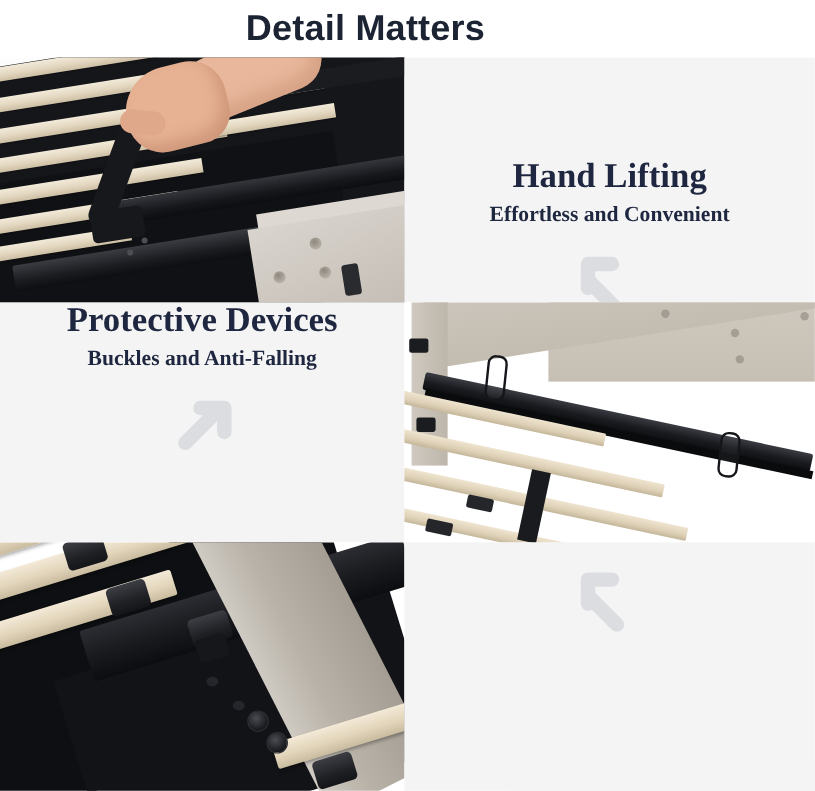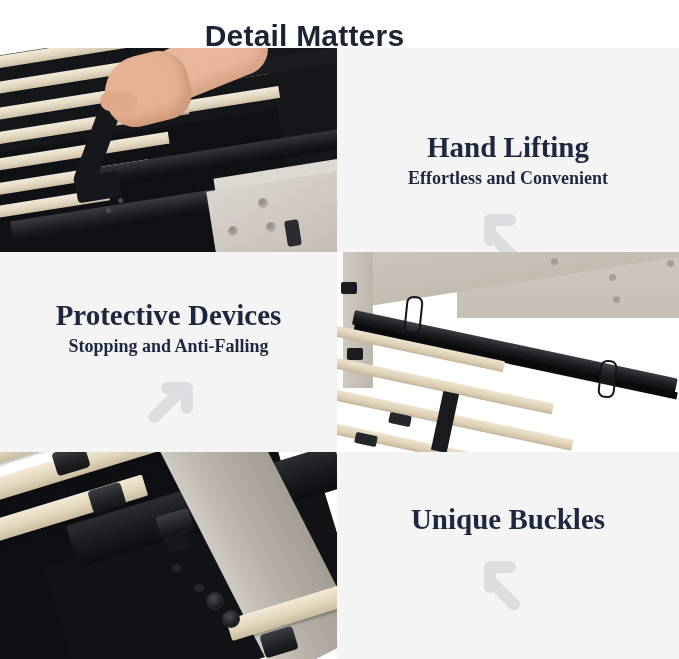--- a/index.html
+++ b/index.html
@@ -18,21 +18,21 @@
     position: relative;
     width: 679px;
     height: 659px;
     background: #ffffff;
   }
 
   
   .title-bar {
     position: absolute;
     left: 0;
-    top: 12px;
+    top: 0;
     width: 609px;
     height: 48px;
     display: flex;
     align-items: center;
     justify-content: center;
     background: #ffffff;
   }
   .title-text {
     font-family: "Liberation Sans", sans-serif;
     font-weight: bold;
@@ -80,21 +80,21 @@
     color: #1f2740;
     font-family: "Liberation Serif", serif;
     font-weight: bold;
     font-size: 18px;
     line-height: 1.15;
     white-space: nowrap;
     text-align: right;
     margin-top: 4px;
   }
   .cell-hand .panel-heading { margin-top: 84px; }
-  .cell-protect .panel-heading { margin-top: 48px; }
+  .cell-protect .panel-heading { }
   .cell-buckle .panel-heading { margin-top: 52px; }
 
   .arrow-wrap {
     margin-top: 16px;
     width: 62px;
     height: 62px;
   }
   .arrow-wrap svg { display: block; width: 62px; height: 62px; }
 
   
@@ -430,21 +430,21 @@
           <g fill="#dcdde0">
             <path d="M13 9 h20 a6 6 0 0 1 0 12 h-14 v14 a6 6 0 0 1 -12 0 v-20 a6 6 0 0 1 6 -6 z"></path>
             <rect x="13" y="20" width="46" height="12" rx="6" transform="rotate(45 13 20)"></rect>
           </g>
         </svg>
       </div>
     </div>
 
     <div class="cell text-cell cell-protect">
       <div class="panel-heading">Protective Devices</div>
-      <div class="panel-sub">Stopping and Anti-Falling</div>
+      <div class="panel-sub">Buckles and Anti-Falling</div>
       <div class="arrow-wrap">
         <svg viewBox="0 0 62 62" xmlns="http://www.w3.org/2000/svg" aria-hidden="true">
           <g fill="#dcdde0">
             <path d="M49 9 h-20 a6 6 0 0 0 0 12 h14 v14 a6 6 0 0 0 12 0 v-20 a6 6 0 0 0 -6 -6 z"></path>
             <rect x="49" y="20" width="46" height="12" rx="6" transform="rotate(135 49 20)"></rect>
           </g>
         </svg>
       </div>
     </div>
 
@@ -494,21 +494,20 @@
       <div class="cap" style="left:262px; top:178px;"></div>
 
       <div class="clip"></div>
       <div class="hole" style="left:172px; top:112px;"></div>
       <div class="hole" style="left:194px; top:132px;"></div>
       <div class="grommet" style="left:206px; top:140px;"></div>
       <div class="grommet" style="left:222px; top:158px;"></div>
     </div>
 
     <div class="cell text-cell cell-buckle">
-      <div class="panel-heading">Unique Buckles</div>
       <div class="arrow-wrap">
         <svg viewBox="0 0 62 62" xmlns="http://www.w3.org/2000/svg" aria-hidden="true">
           <g fill="#dcdde0">
             <path d="M13 9 h20 a6 6 0 0 1 0 12 h-14 v14 a6 6 0 0 1 -12 0 v-20 a6 6 0 0 1 6 -6 z"></path>
             <rect x="13" y="20" width="46" height="12" rx="6" transform="rotate(45 13 20)"></rect>
           </g>
         </svg>
       </div>
     </div>
 

